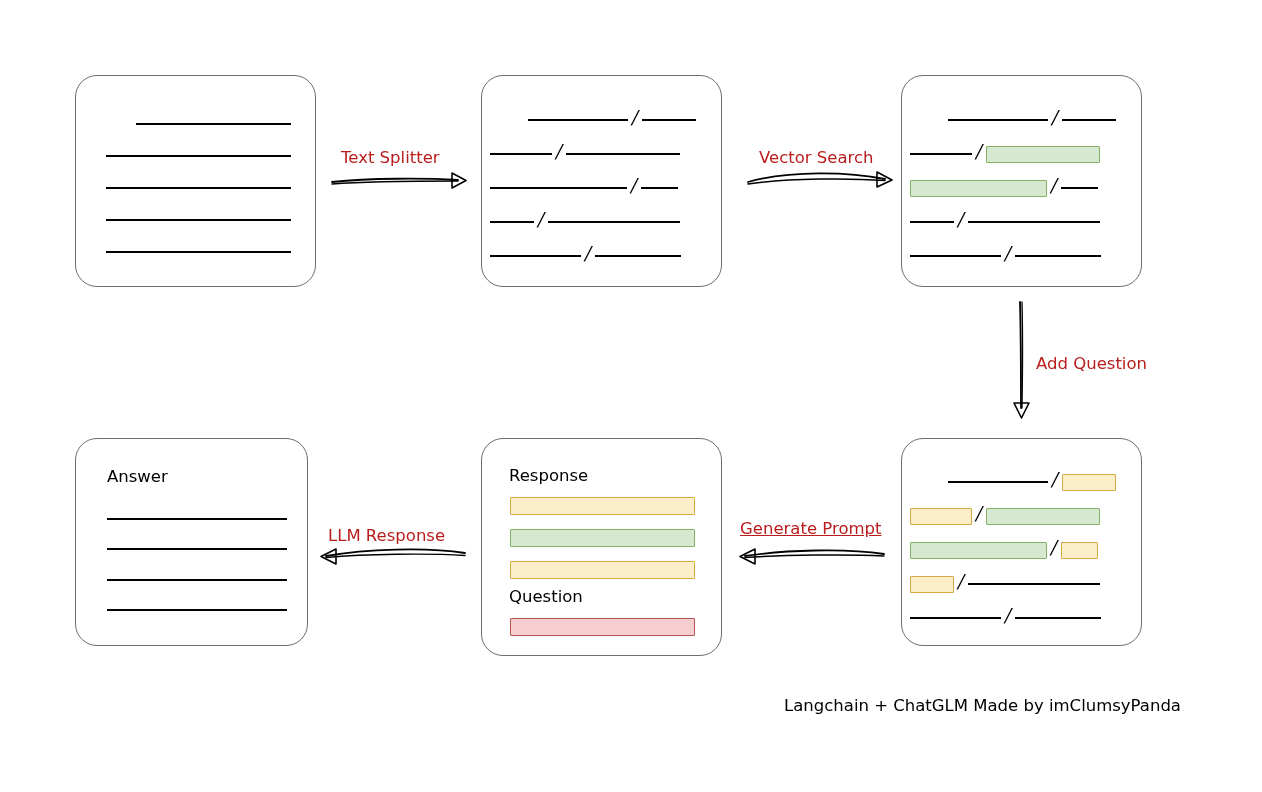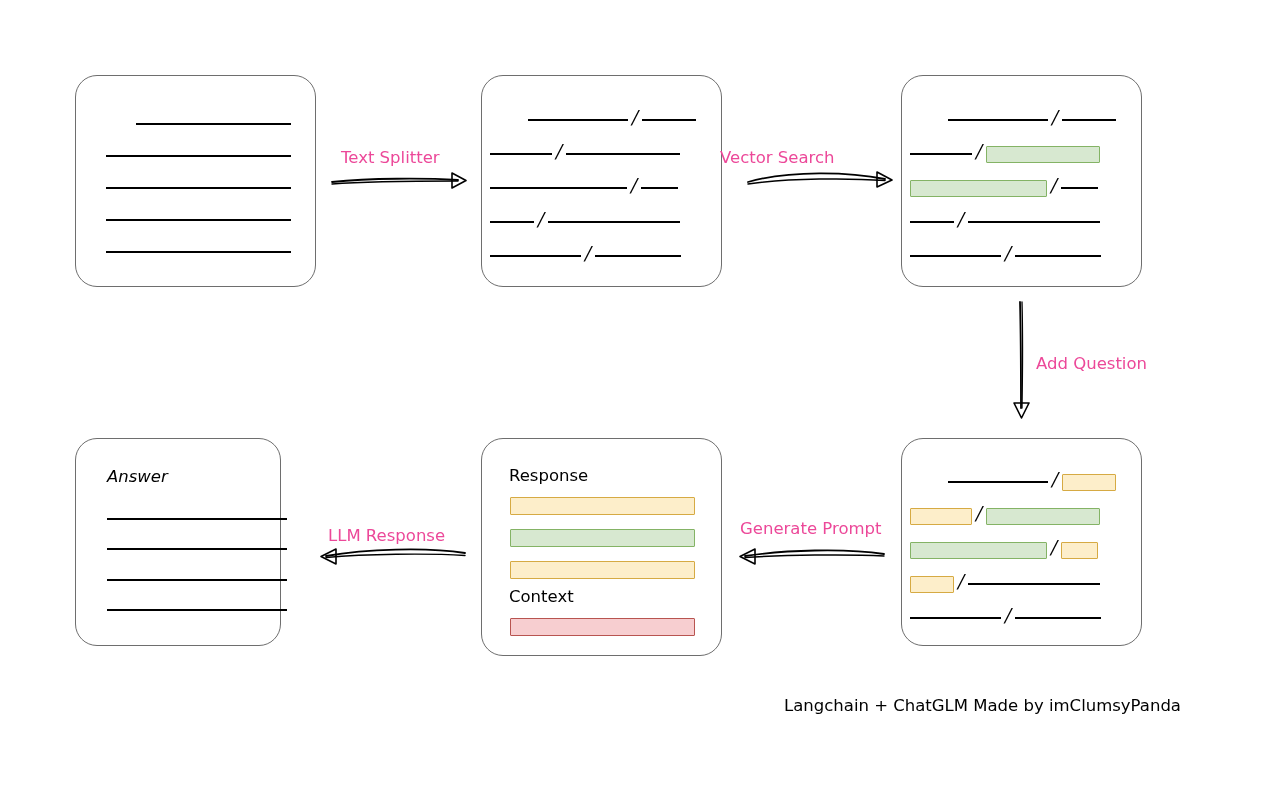--- a/index.html
+++ b/index.html
@@ -87,21 +87,21 @@
     border-radius: 1px;
   }
 
   
   .arrow-wrap { position: absolute; }
   .arrow-label {
     position: absolute;
     font-family: "DejaVu Sans", sans-serif;
     font-size: 16.5px;
     white-space: nowrap;
-    color: #ec4899;
+    color: #b91c1c;
   }
 
   
   .caption {
     position: absolute;
     font-family: "DejaVu Sans", sans-serif;
     font-size: 16.5px;
     white-space: nowrap;
     color: #000;
   }
@@ -178,21 +178,21 @@
   </div>
 </div>
 
 <div class="arrow-wrap" style="left:745px; top:140px; width:150px; height:60px;">
   <svg width="150" height="60" viewBox="0 0 150 60">
     <path d="M3,42 C45,30 105,32 140,39" stroke="#000" stroke-width="1.8" fill="none" stroke-linecap="round"></path>
     <path d="M3,44 C45,38 105,38 140,40.5" stroke="#000" stroke-width="1.5" fill="none" stroke-linecap="round"></path>
     <path d="M132,32 L147,40 L132,47 Z" stroke="#000" stroke-width="1.6" fill="none" stroke-linejoin="round"></path>
   </svg>
 </div>
-<div class="arrow-label" style="left:720px; top:148px;">Vector Search</div>
+<div class="arrow-label" style="left:759px; top:148px;">Vector Search</div>
 
 <div class="doc-box" style="left:901px; top:75px; width:241px; height:212px;">
   <div class="rows">
     <div class="row" style="top:34px;">
       <span class="spacer" style="width:46px;"></span>
       <span class="seg" style="width:100px;"></span>
       <span class="slash">/</span>
       <span class="seg" style="width:54px;"></span>
     </div>
     <div class="row" style="top:68px;">
@@ -266,44 +266,44 @@
   </div>
 </div>
 
 <div class="arrow-wrap" style="left:737px; top:520px; width:150px; height:50px;">
   <svg width="150" height="50" viewBox="0 0 150 50">
     <path d="M147,34 C108,28 48,30 8,36" stroke="#000" stroke-width="1.8" fill="none" stroke-linecap="round"></path>
     <path d="M147,36 C108,34 48,35 8,37.5" stroke="#000" stroke-width="1.4" fill="none" stroke-linecap="round"></path>
     <path d="M18,29 L3,36.5 L18,44 Z" stroke="#000" stroke-width="1.6" fill="none" stroke-linejoin="round"></path>
   </svg>
 </div>
-<div class="arrow-label" style="left:740px; top:519px;">Generate Prompt</div>
+<div class="arrow-label" style="left:740px; top:519px;text-decoration:underline;">Generate Prompt</div>
 
 <div class="doc-box" style="left:481px; top:438px; width:241px; height:218px;">
   <span class="box-label" style="left:27px; top:27px;">Response</span>
 
   <div class="bar chip-yellow" style="left:28px; top:58px; width:185px;"></div>
   <div class="bar chip-green" style="left:28px; top:90px; width:185px;"></div>
   <div class="bar chip-yellow" style="left:28px; top:122px; width:185px;"></div>
 
-  <span class="box-label" style="left:27px; top:148px;">Context</span>
+  <span class="box-label" style="left:27px; top:148px;">Question</span>
 
   <div class="bar chip-red" style="left:28px; top:179px; width:185px;"></div>
 </div>
 
 <div class="arrow-wrap" style="left:318px; top:520px; width:150px; height:50px;">
   <svg width="150" height="50" viewBox="0 0 150 50">
     <path d="M147,33 C108,27 48,29 8,36" stroke="#000" stroke-width="1.8" fill="none" stroke-linecap="round"></path>
     <path d="M147,35.5 C108,33 48,34 8,37.5" stroke="#000" stroke-width="1.4" fill="none" stroke-linecap="round"></path>
     <path d="M18,29 L3,36.5 L18,44 Z" stroke="#000" stroke-width="1.6" fill="none" stroke-linejoin="round"></path>
   </svg>
 </div>
 <div class="arrow-label" style="left:328px; top:526px;">LLM Response</div>
 
-<div class="doc-box" style="left:75px; top:438px; width:206px; height:208px;font-style:italic;">
+<div class="doc-box" style="left:75px; top:438px; width:233px; height:208px;">
   <span class="box-label" style="left:31px; top:28px;">Answer</span>
   <div class="rows">
     <div class="row" style="top:70px;">
       <span class="spacer" style="width:31px;"></span>
       <span class="seg" style="width:180px;"></span>
     </div>
     <div class="row" style="top:100px;">
       <span class="spacer" style="width:31px;"></span>
       <span class="seg" style="width:180px;"></span>
     </div>

